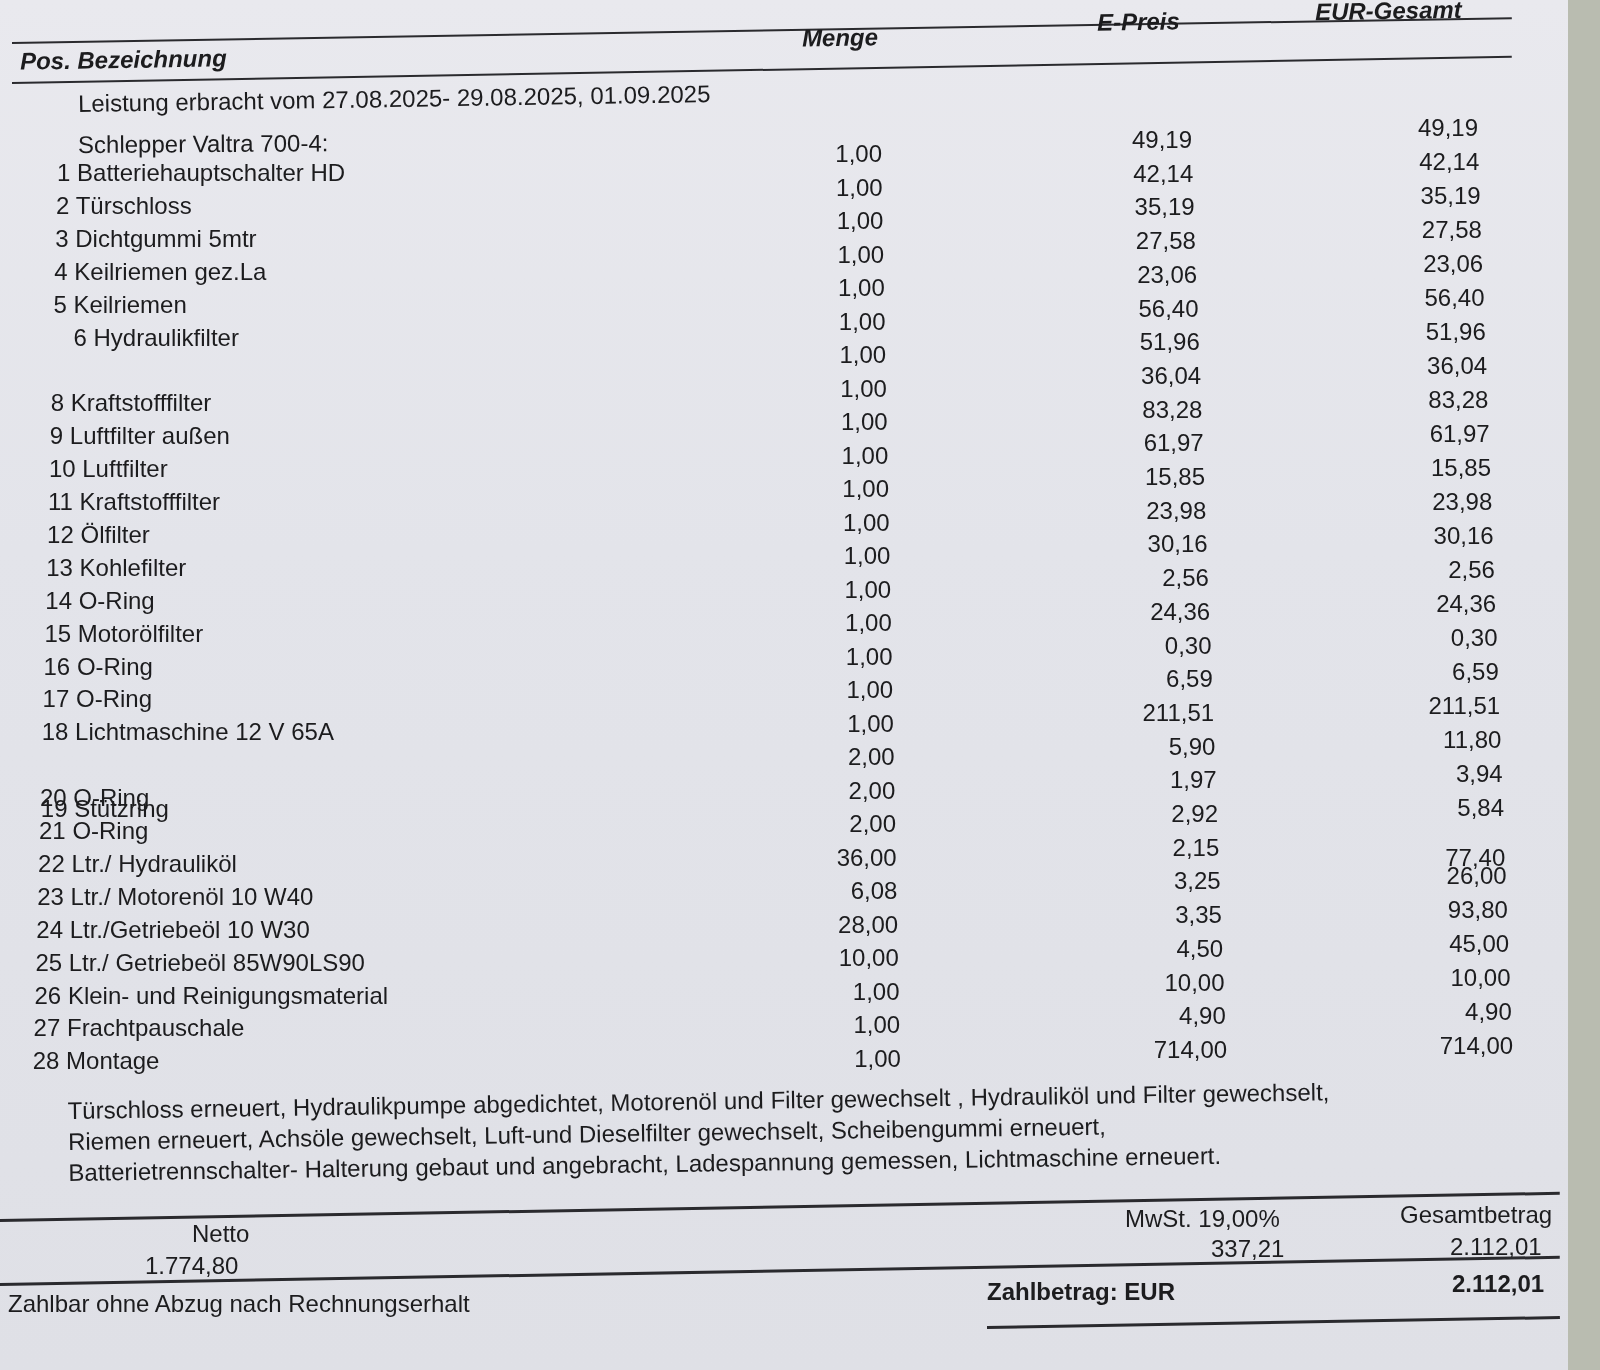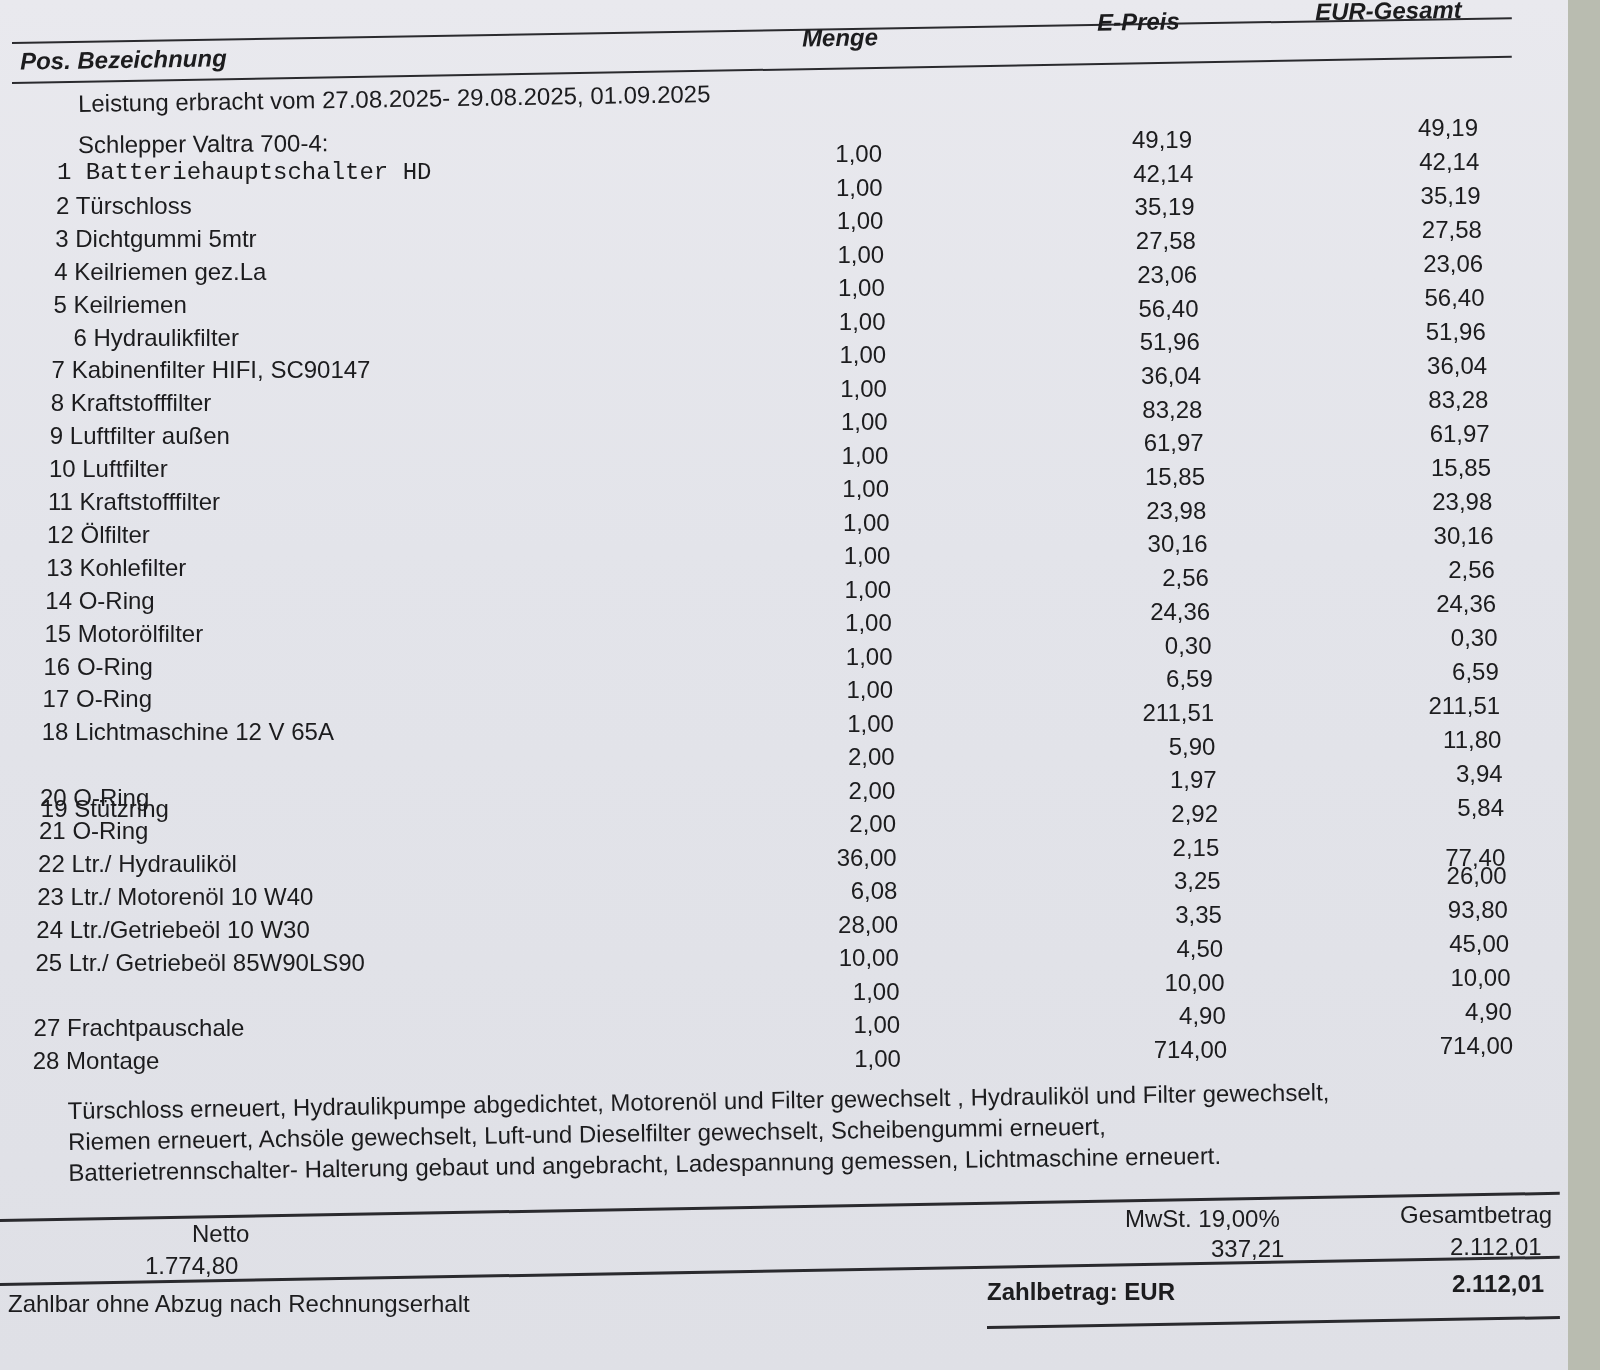--- a/index.html
+++ b/index.html
@@ -36,21 +36,21 @@
   <div class="hdr" style="left:20px; top:46px; transform:rotate(-0.9deg);">Pos. Bezeichnung</div>
   <div class="hdr" style="left:802px; top:24px; transform:rotate(-0.9deg);">Menge</div>
   <div class="hdr" style="left:1097px; top:8px; transform:rotate(-0.9deg);">E-Preis</div>
   <div class="hdr" style="left:1315px; top:-3px; transform:rotate(-0.9deg);">EUR-Gesamt</div>
 
   <div class="txt" style="left:78px; top:90px; transform:rotate(-0.9deg); transform-origin:left;">Leistung erbracht vom 27.08.2025- 29.08.2025, 01.09.2025</div>
   <div class="txt" style="left:78px; top:131px; transform:rotate(-0.4deg); transform-origin:left;">Schlepper Valtra 700-4:</div>
 
   <div id="items">
       <div class="row" style="top: 0px;">
-        <div class="desc" style="top:159px; left:57px;font-family:Liberation Mono, monospace;"><span>1</span> <span>Batteriehauptschalter HD</span></div>
+        <div class="desc" style="top:159px; left:57px;"><span>1</span> <span>Batteriehauptschalter HD</span></div>
         <div class="qty" style="top:140px; left:772px;">1,00</div>
         <div class="price" style="top:126px; left:1062px;">49,19</div>
         <div class="total" style="top:114px; left:1338px;">49,19</div>
       </div>
       <div class="row" style="top: 0px;">
         <div class="desc" style="top:191.9px; left:56.1px;"><span>2</span> <span>Türschloss</span></div>
         <div class="qty" style="top:173.5px; left:772.7px;">1,00</div>
         <div class="price" style="top:159.7px; left:1063.3px;">42,14</div>
         <div class="total" style="top:148px; left:1339.3px;">42,14</div>
       </div>
@@ -72,21 +72,20 @@
         <div class="price" style="top:260.8px; left:1067.2px;">23,06</div>
         <div class="total" style="top:250px; left:1343.2px;">23,06</div>
       </div>
       <div class="row" style="top: 0px;">
         <div class="desc" style="top:323.5px; left:52.5px;margin-left:21px;"><span>6</span> <span>Hydraulikfilter</span></div>
         <div class="qty" style="top:307.5px; left:775.5px;">1,00</div>
         <div class="price" style="top:294.5px; left:1068.5px;">56,40</div>
         <div class="total" style="top:284px; left:1344.5px;">56,40</div>
       </div>
       <div class="row" style="top: 0px;">
-        <div class="desc" style="top:356.4px; left:51.6px;"><span>7</span> <span>Kabinenfilter HIFI, SC90147</span></div>
         <div class="qty" style="top:341px; left:776.2px;">1,00</div>
         <div class="price" style="top:328.20000000000005px; left:1069.8px;">51,96</div>
         <div class="total" style="top:318px; left:1345.8px;">51,96</div>
       </div>
       <div class="row" style="top: 0px;">
         <div class="desc" style="top:389.29999999999995px; left:50.7px;"><span>8</span> <span>Kraftstofffilter</span></div>
         <div class="qty" style="top:374.5px; left:776.9px;">1,00</div>
         <div class="price" style="top:361.90000000000003px; left:1071.1px;">36,04</div>
         <div class="total" style="top:352px; left:1347.1px;">36,04</div>
       </div>
@@ -186,20 +185,21 @@
         <div class="price" style="top:901.1px; left:1091.9px;">3,35</div>
         <div class="total" style="top:896px; left:1367.9px;">93,80</div>
       </div>
       <div class="row" style="top: 0px;">
         <div class="desc" style="top:948.5999999999999px; left:35.4px;"><span>25</span> <span>Ltr./ Getriebeöl 85W90LS90</span></div>
         <div class="qty" style="top:944px; left:788.8px;">10,00</div>
         <div class="price" style="top:934.8000000000001px; left:1093.2px;">4,50</div>
         <div class="total" style="top:930px; left:1369.2px;">45,00</div>
       </div>
       <div class="row" style="top: 0px;">
+        <div class="desc" style="top:981.5px; left:34.5px;"><span>26</span> <span>Klein- und Reinigungsmaterial</span></div>
         <div class="qty" style="top:977.5px; left:789.5px;">1,00</div>
         <div class="price" style="top:968.5000000000001px; left:1094.5px;">10,00</div>
         <div class="total" style="top:964px; left:1370.5px;">10,00</div>
       </div>
       <div class="row" style="top: 0px;">
         <div class="desc" style="top:1014.4px; left:33.599999999999994px;"><span>27</span> <span>Frachtpauschale</span></div>
         <div class="qty" style="top:1011px; left:790.2px;">1,00</div>
         <div class="price" style="top:1002.2px; left:1095.8px;">4,90</div>
         <div class="total" style="top:998px; left:1371.8px;">4,90</div>
       </div>

